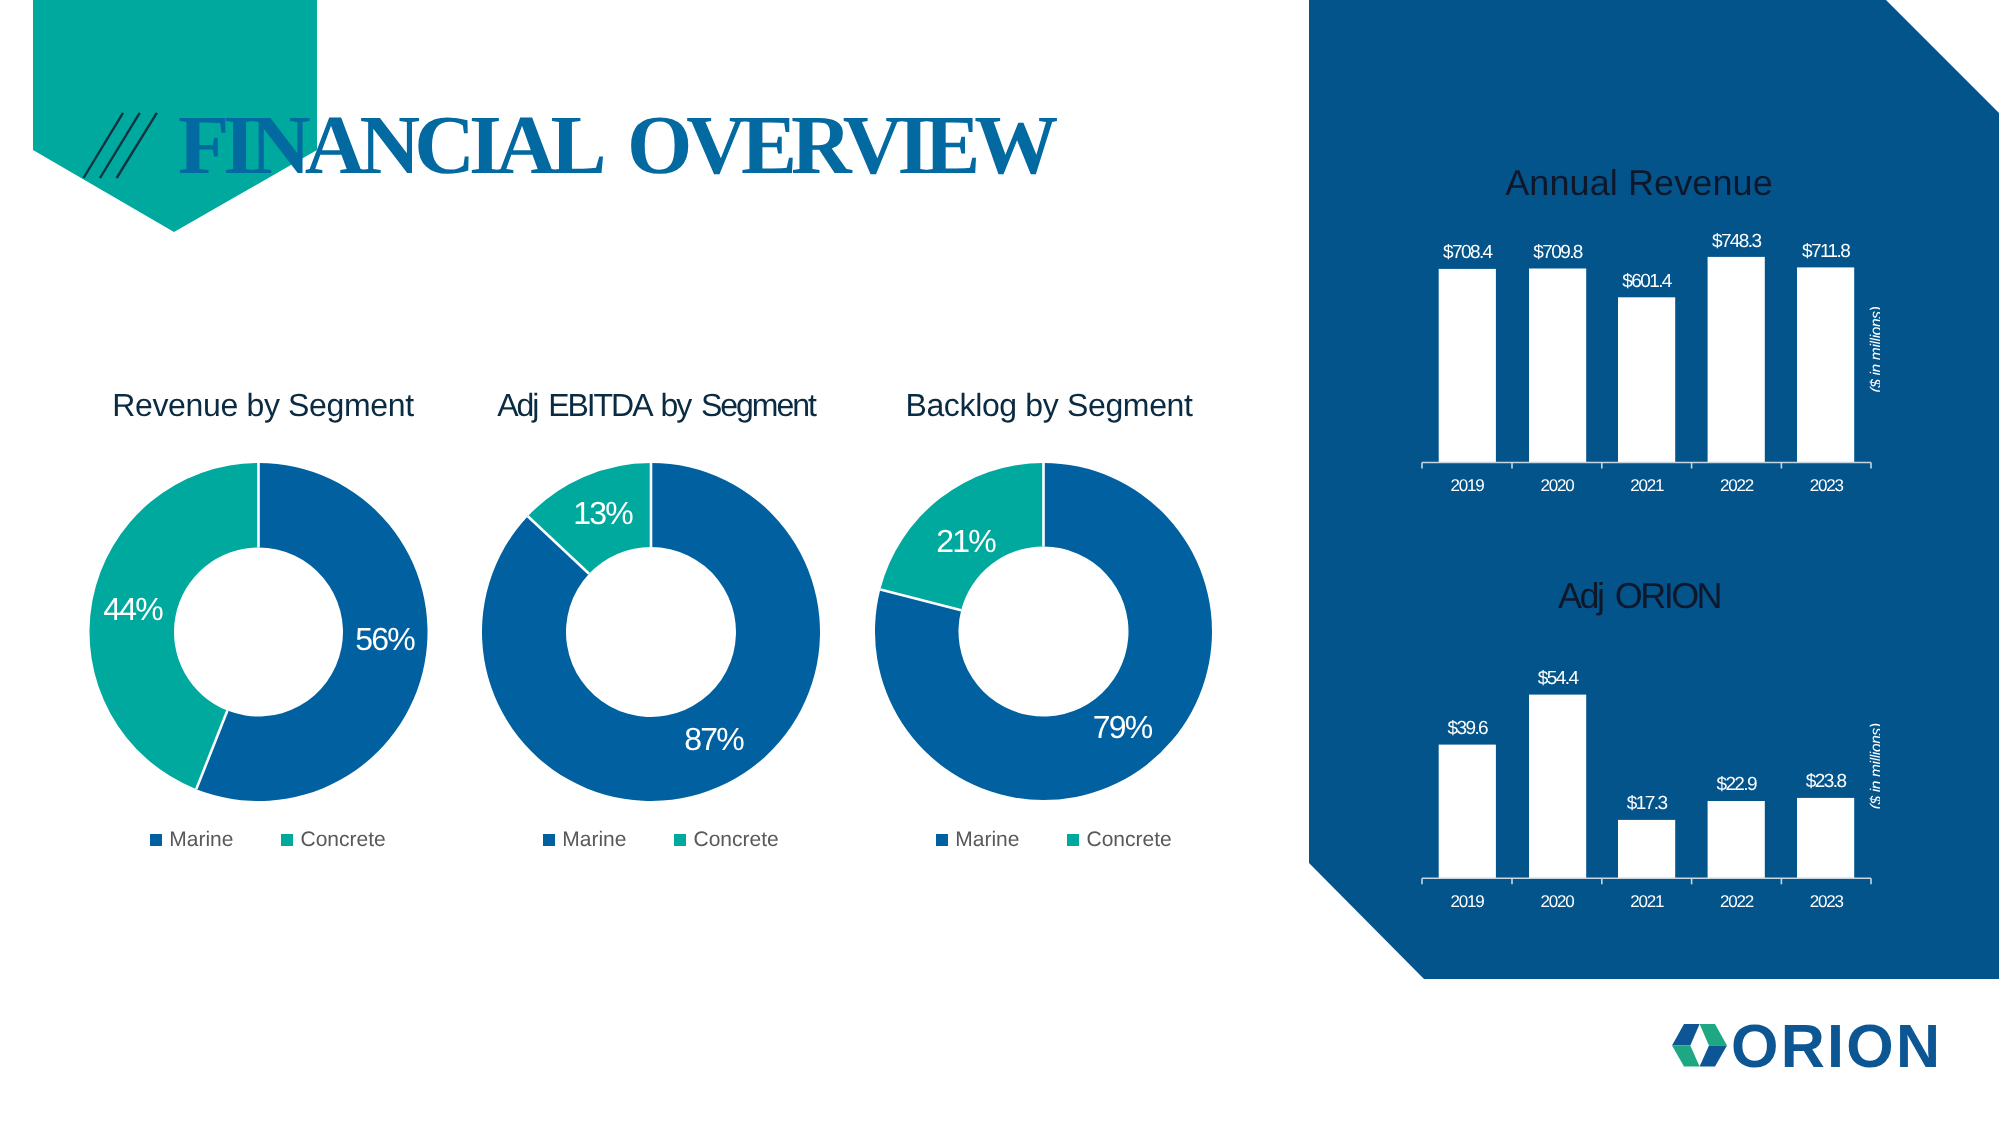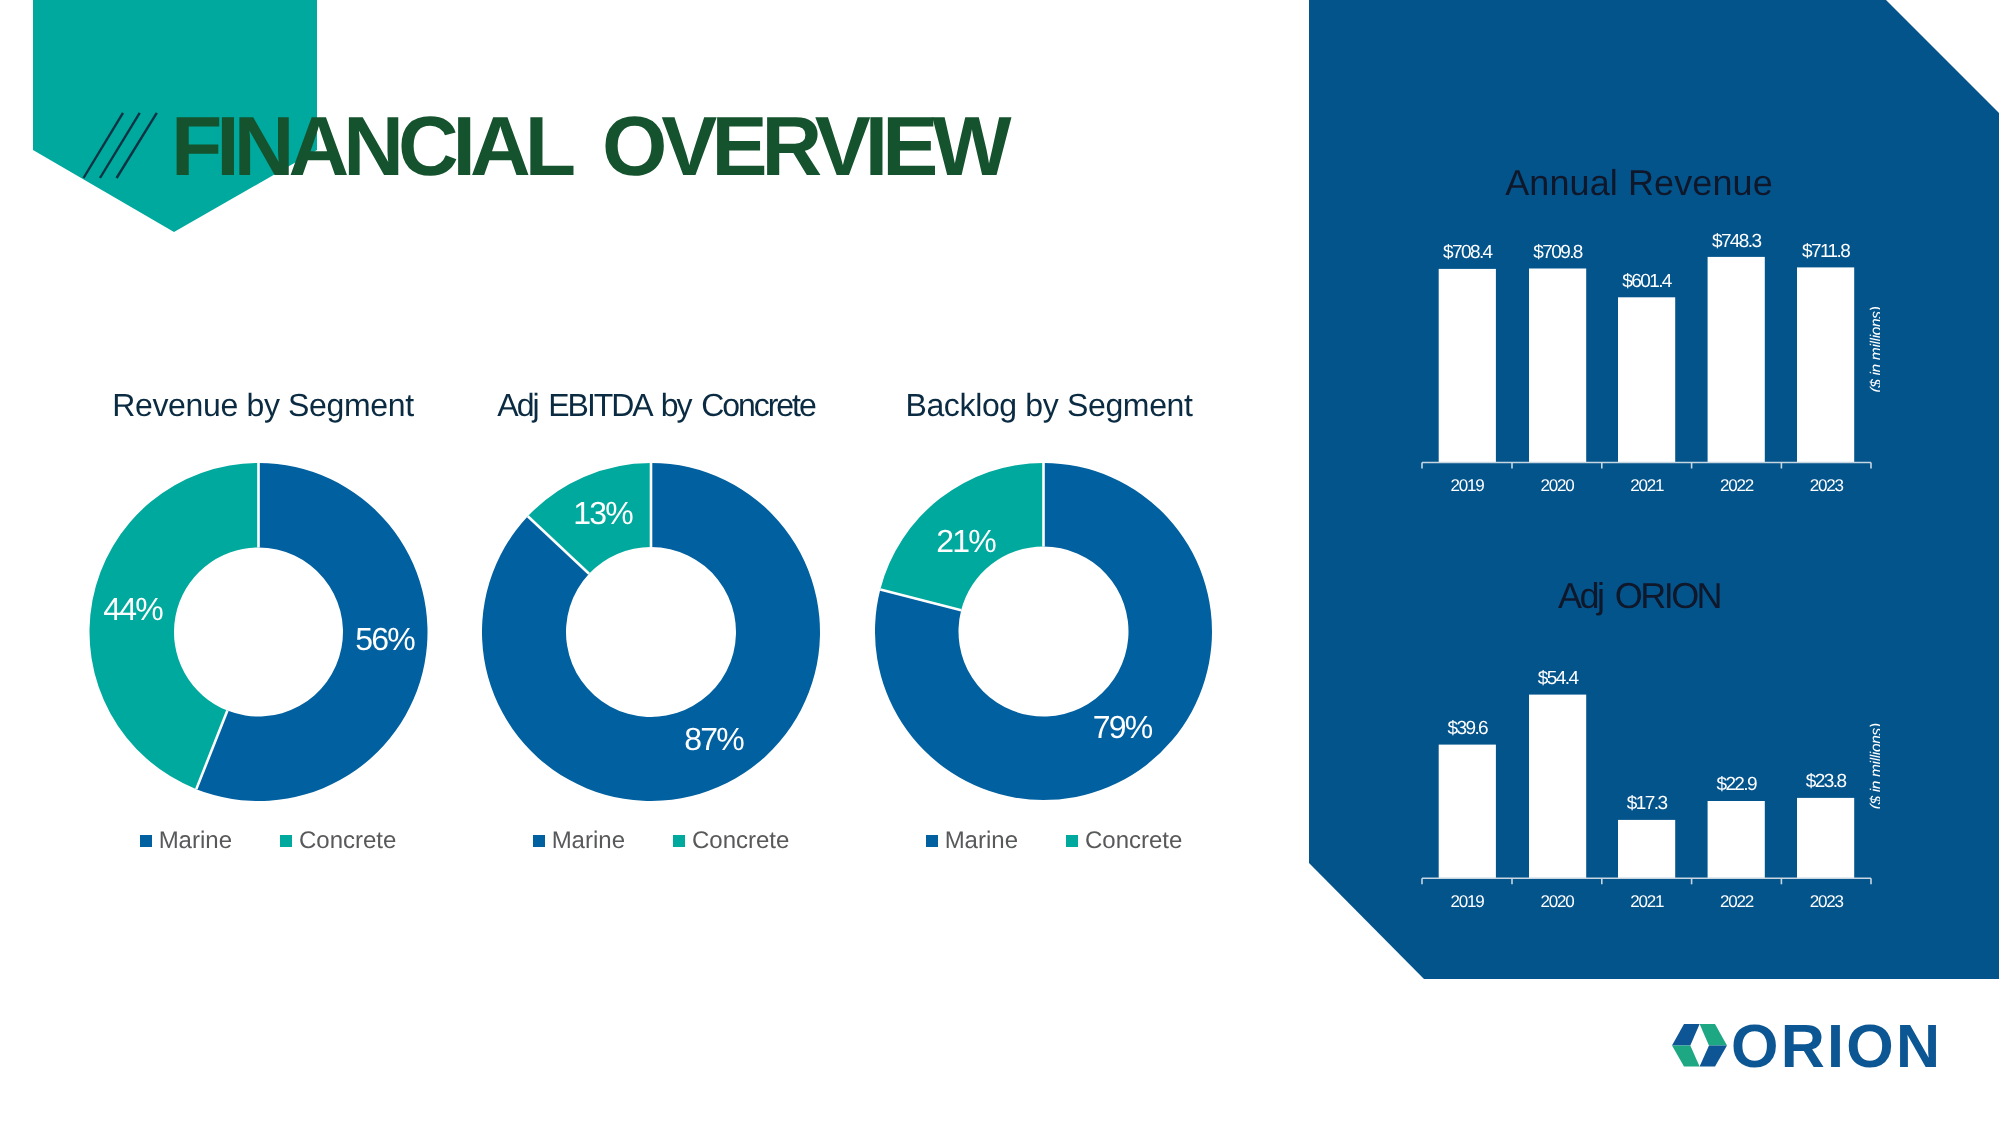--- a/index.html
+++ b/index.html
@@ -2,37 +2,37 @@
 <html><head>
 <meta charset="utf-8">
 <style>
   html,body{margin:0;padding:0;}
   body{width:1999px;height:1125px;background:#ffffff;overflow:hidden;
        font-family:"Liberation Sans",sans-serif;
        -webkit-font-smoothing:antialiased;
        text-rendering:geometricPrecision;}
   .slide{position:relative;width:1999px;height:1125px;}
   svg{display:block;}
-  .slide-title{position:absolute;left:171px;top:104px;
+  .slide-title{position:absolute;left:178px;top:104px;
     font-size:84px;font-weight:700;letter-spacing:-5.95px;word-spacing:16px;
-    color:#14532d;line-height:1;white-space:nowrap;}
+    color:#0369a1;line-height:1;white-space:nowrap;font-family:Liberation Serif, serif;}
 
   .donut-block{position:absolute;width:340px;}
   .donut-title{position:absolute;left:4px;top:10px;width:340px;text-align:center;
     font-size:32px;color:#0B2B42;line-height:1.1;white-space:nowrap;letter-spacing:-0.35px;}
   .donut-svg{position:absolute;}
   .donut-pct{fill:#fff;font-size:32px;font-family:"Liberation Sans",sans-serif;
     letter-spacing:-1.8px;}
   .donut-legend{position:absolute;left:9px;width:340px;text-align:center;white-space:nowrap;
     font-size:0;}
   .lg-item{display:inline-block;}
   .lg-item + .lg-item{margin-left:36px;padding-left:12px;}
   .lg-swatch{display:inline-block;width:12px;height:12px;vertical-align:middle;
     position:relative;top:0px;margin-right:7px;}
-  .lg-label{display:inline-block;font-size:24px;color:#58595B;vertical-align:middle;
+  .lg-label{display:inline-block;font-size:21px;color:#58595B;vertical-align:middle;
     letter-spacing:0px;line-height:1;}
 
   .bar-block{position:absolute;}
   .bar-title{position:absolute;text-align:center;color:#0f172a;font-size:36px;
     line-height:1;white-space:nowrap;letter-spacing:0.1px;}
   .bar-val{fill:#fff;font-size:19px;font-family:"Liberation Sans",sans-serif;letter-spacing:-1.6px;}
   .bar-cat{fill:#fff;font-size:17px;font-family:"Liberation Sans",sans-serif;letter-spacing:-1.2px;}
   .bar-ylabel{fill:#fff;font-size:15.5px;font-style:italic;
     font-family:"Liberation Sans",sans-serif;letter-spacing:-0.35px;}
   .logo-word{fill:#0C5693;font-size:61px;font-weight:700;
@@ -72,21 +72,21 @@
         <span class="lg-label">Marine</span>
       </span>
       <span class="lg-item">
         <span class="lg-swatch" style="background:#00A99D"></span>
         <span class="lg-label">Concrete</span>
       </span>
     </div>
   </div>
 
   <div class="donut-block" style="left:482px;top:378px;">
-    <div class="donut-title" style="letter-spacing:-2.05px;word-spacing:4px;">Adj EBITDA by Concrete</div>
+    <div class="donut-title" style="letter-spacing:-2.05px;word-spacing:4px;">Adj EBITDA by Segment</div>
     <svg class="donut-svg" width="338" height="338" viewBox="0 0 338 338" style="top:84.5px;left:0px;">
       <path fill="#0060A0" d="M 169.00 0.00 A 169 169 0 1 1 45.80 53.31 L 107.04 110.81 A 85 85 0 1 0 169.00 84.00 Z"></path>
       <path fill="#00A99D" d="M 45.80 53.31 A 169 169 0 0 1 169.00 0.00 L 169.00 84.00 A 85 85 0 0 0 107.04 110.81 Z"></path>
       <g stroke="#ffffff" stroke-width="2.6" fill="none">
           <line x1="169" y1="84" x2="169" y2="0"></line>
           <line x1="107.04" y1="110.81" x2="45.8" y2="53.31"></line>
         </g>
       <text class="donut-pct" x="231.5" y="287" text-anchor="middle">87%</text>
       <text class="donut-pct" x="120.5" y="61" text-anchor="middle">13%</text>
     </svg>

